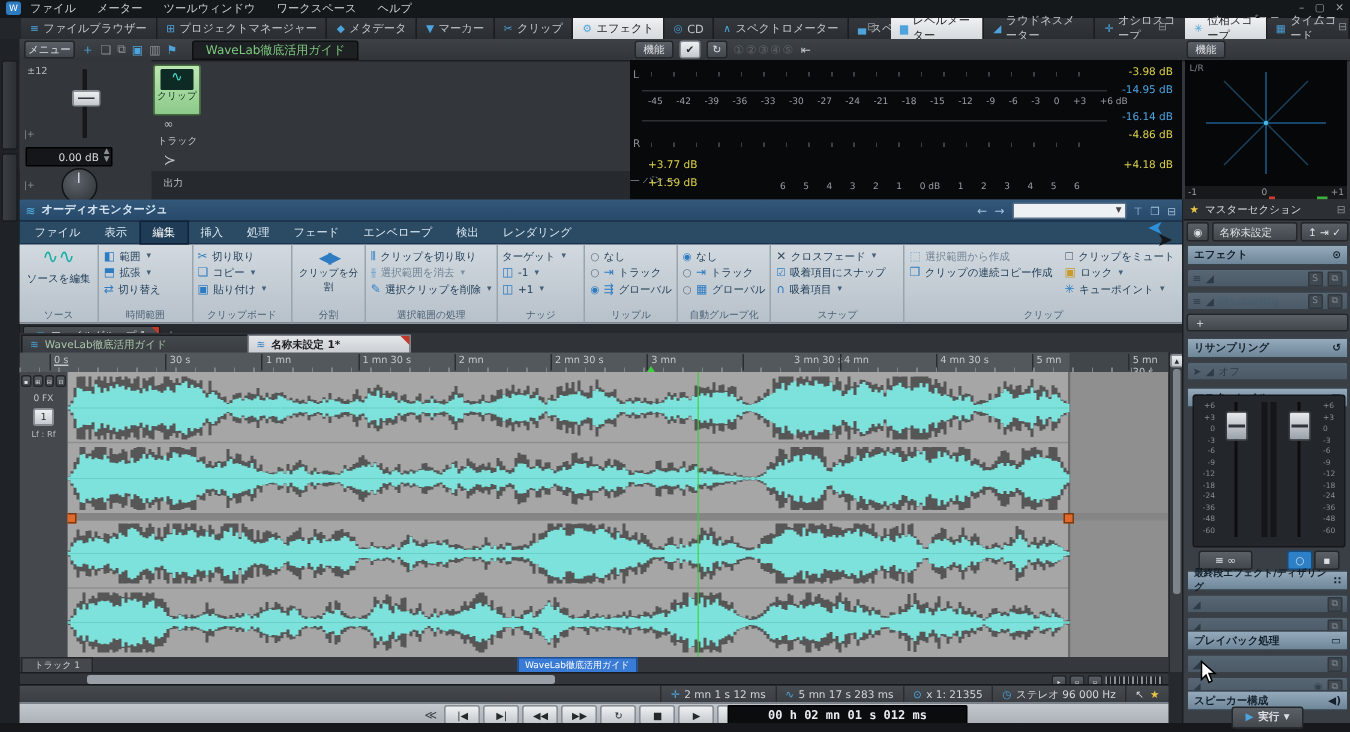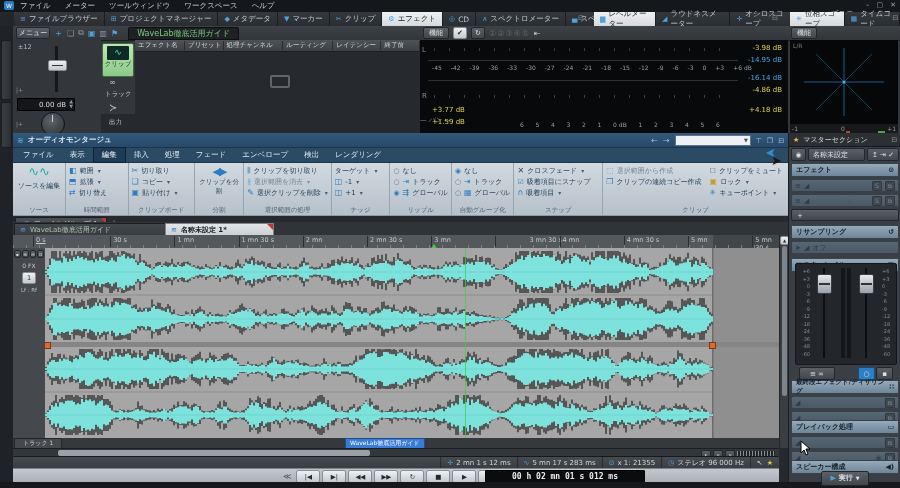--- a/index.html
+++ b/index.html
@@ -189,31 +189,20 @@
       <div class="abs" style="left:1px;top:3px;width:30px;height:32px;background:linear-gradient(#bce8b2,#8cc98a);border:1px solid #44693f;border-radius:2px;text-align:center;">
         <div style="margin:2px auto 0;width:22px;height:14px;background:#0d2b24;border-radius:1px;color:#47e0cf;font-size:9px;line-height:13px;">∿</div>
         <div style="font-size:6.5px;color:#14341a;">クリップ</div>
       </div>
       <div class="abs" style="left:8px;top:38px;color:#b9bec3;font-size:8px;">∞</div>
       <div class="abs tx" style="left:4px;top:50px;font-size:6.5px;color:#c3c7cb;">トラック</div>
       <div class="abs" style="left:8px;top:62px;color:#b9bec3;font-size:10px;">≻</div>
       <div class="abs tx" style="left:8px;top:78px;font-size:6.5px;color:#c3c7cb;">出力</div>
     </div>
 
-    <div class="abs" style="left:122px;top:14px;right:0;bottom:0;background:#26292d;">
-      <div id="fx-cols" class="flex" style="height:11px;background:linear-gradient(#4d5257,#3d4145);border-bottom:1px solid #1c1f22;font-size:6.5px;color:#d2d6da;">
-          <span style="width: 52px; border-right: 1px solid rgb(42, 45, 48); padding-left: 3px; box-sizing: border-box;">エフェクト名</span>
-          <span style="width: 40px; border-right: 1px solid rgb(42, 45, 48); padding-left: 3px; box-sizing: border-box;">プリセット</span>
-          <span style="width: 62px; border-right: 1px solid rgb(42, 45, 48); padding-left: 3px; box-sizing: border-box;">処理チャンネル</span>
-          <span style="width: 52px; border-right: 1px solid rgb(42, 45, 48); padding-left: 3px; box-sizing: border-box;">ルーティング</span>
-          <span style="width: 50px; border-right: 1px solid rgb(42, 45, 48); padding-left: 3px; box-sizing: border-box;">レイテンシー</span>
-          <span style="width: 40px; border-right: 1px solid rgb(42, 45, 48); padding-left: 3px; box-sizing: border-box;">終了前</span>
-        </div>
-      <div class="abs" style="left:50%;top:50%;width:16px;height:9px;margin:-2px 0 0 -8px;border:2px solid #5f6469;border-radius:2px;"></div>
-    </div>
   </div>
 
   <div class="abs" style="left:420px;top:26px;width:368px;height:107px;background:#33373b;border-right:1px solid #111;">
     <div class="flex" style="height:14px;background:linear-gradient(#3d4246,#32363a);border-bottom:1px solid #1c1f22;gap:4px;padding-left:3px;">
       <span class="btn" style="width:24px;height:10px;">機能</span>
       <span class="lbtn" style="width:12px;height:10px;font-size:7px;">✔</span>
       <span class="btn" style="width:12px;height:10px;">↻</span>
       <span class="dim" style="letter-spacing:1px;font-size:8px;color:#7d838a;">①②③④⑤</span>
       <span style="color:#c3c7cb;font-size:8px;">⇤</span>
     </div>

